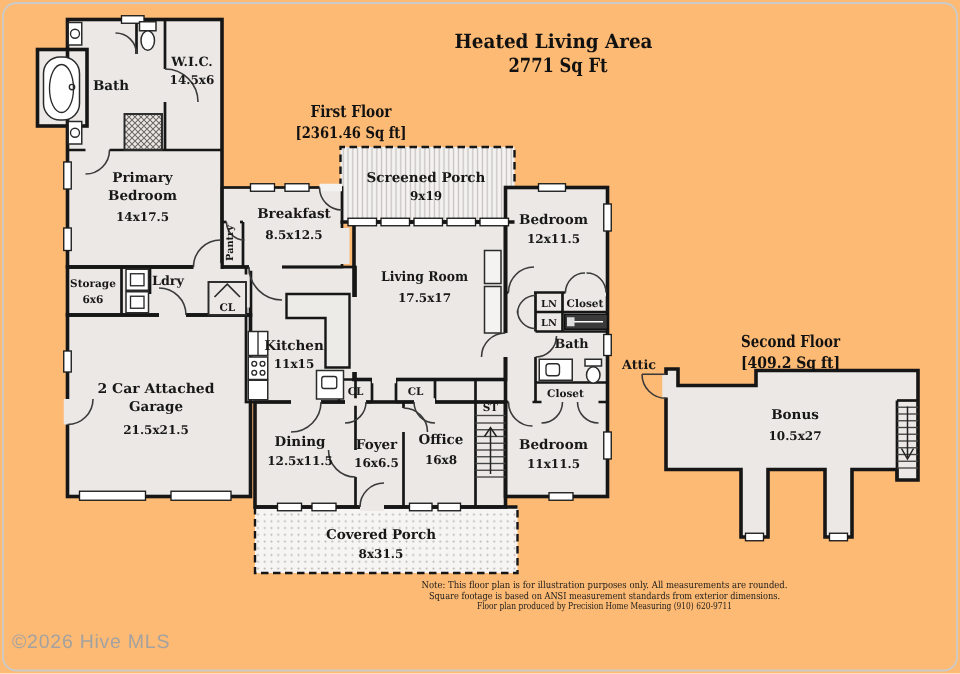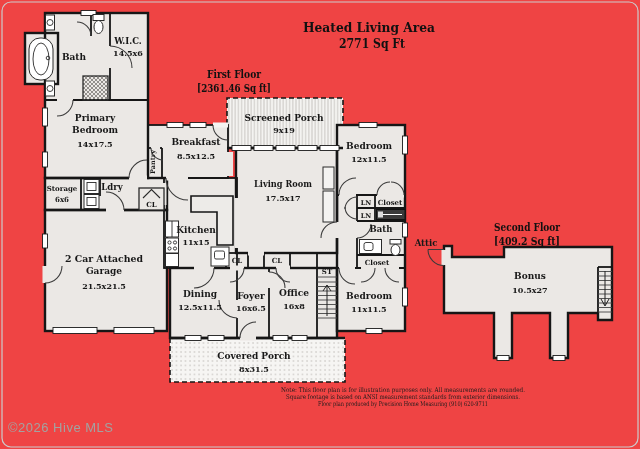--- a/index.html
+++ b/index.html
@@ -1,16 +1,16 @@
 <!DOCTYPE html>
 <html><head>
 <meta charset="utf-8">
 <style>
   html,body{margin:0;padding:0;background:#ffffff;}
-  .canvas{position:relative;width:640px;height:449px;background:#ef4444;overflow:hidden;}
+  .canvas{position:relative;width:640px;height:449px;background:#fdba74;overflow:hidden;}
   svg{position:absolute;left:0;top:0;}
   .t-room   {font:700 9px   "DejaVu Serif", serif; fill:#181818; text-anchor:middle;}
   .t-dim    {font:700 8px   "DejaVu Serif", serif; fill:#181818; text-anchor:middle;}
   .t-small  {font:700 7px   "DejaVu Serif", serif; fill:#181818; text-anchor:middle;}
   .t-tiny   {font:700 6.5px "DejaVu Serif", serif; fill:#181818; text-anchor:middle;}
   .t-med    {font:700 8.5px "DejaVu Serif", serif; fill:#181818; text-anchor:middle;}
   .t-title  {font:700 13px  "DejaVu Serif", serif; fill:#111111; text-anchor:middle;}
   .t-floor  {font:700 11px  "DejaVu Serif", serif; fill:#111111; text-anchor:middle;}
   .t-floor2 {font:700 10.5px "DejaVu Serif", serif; fill:#111111; text-anchor:middle;}
   .t-note   {font:400 6.4px "DejaVu Serif", serif; fill:#1c1c1c; text-anchor:middle;}

